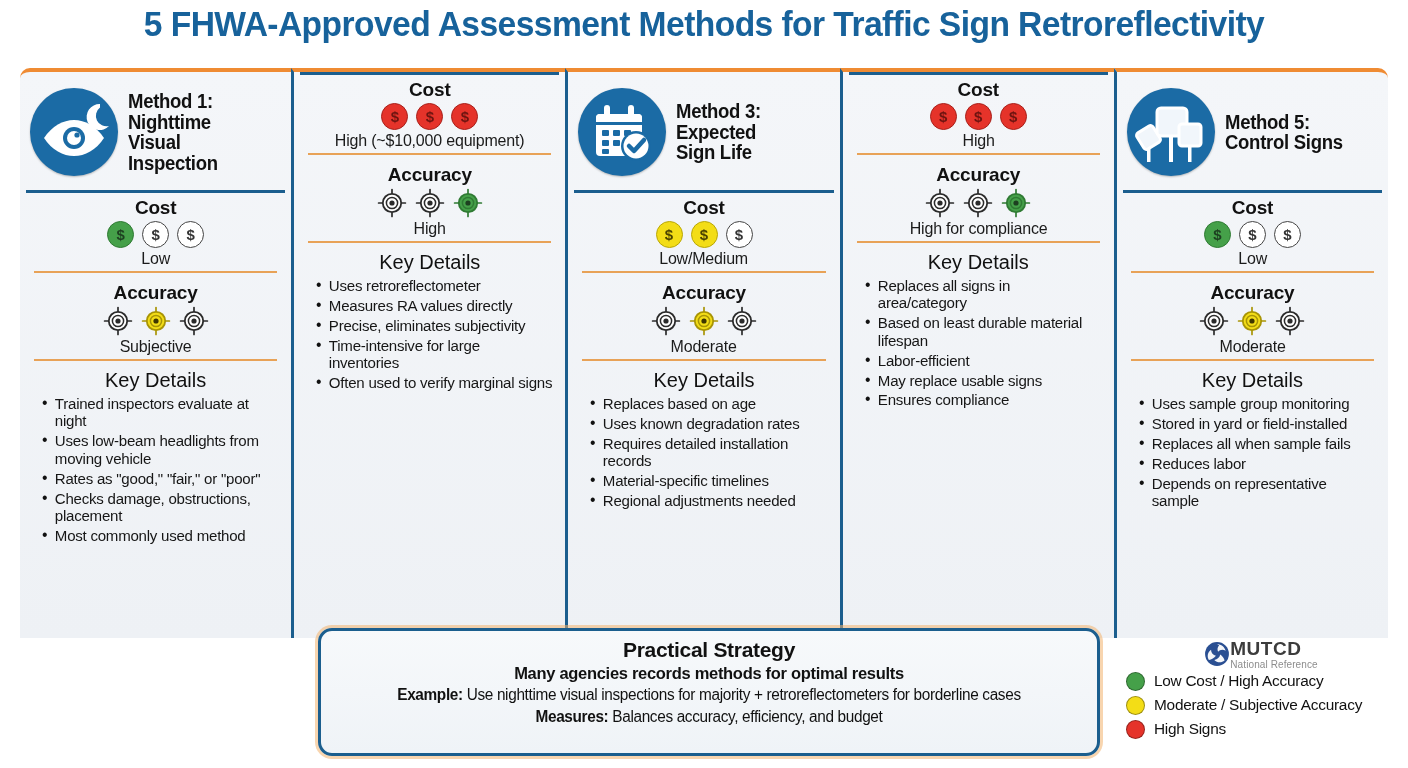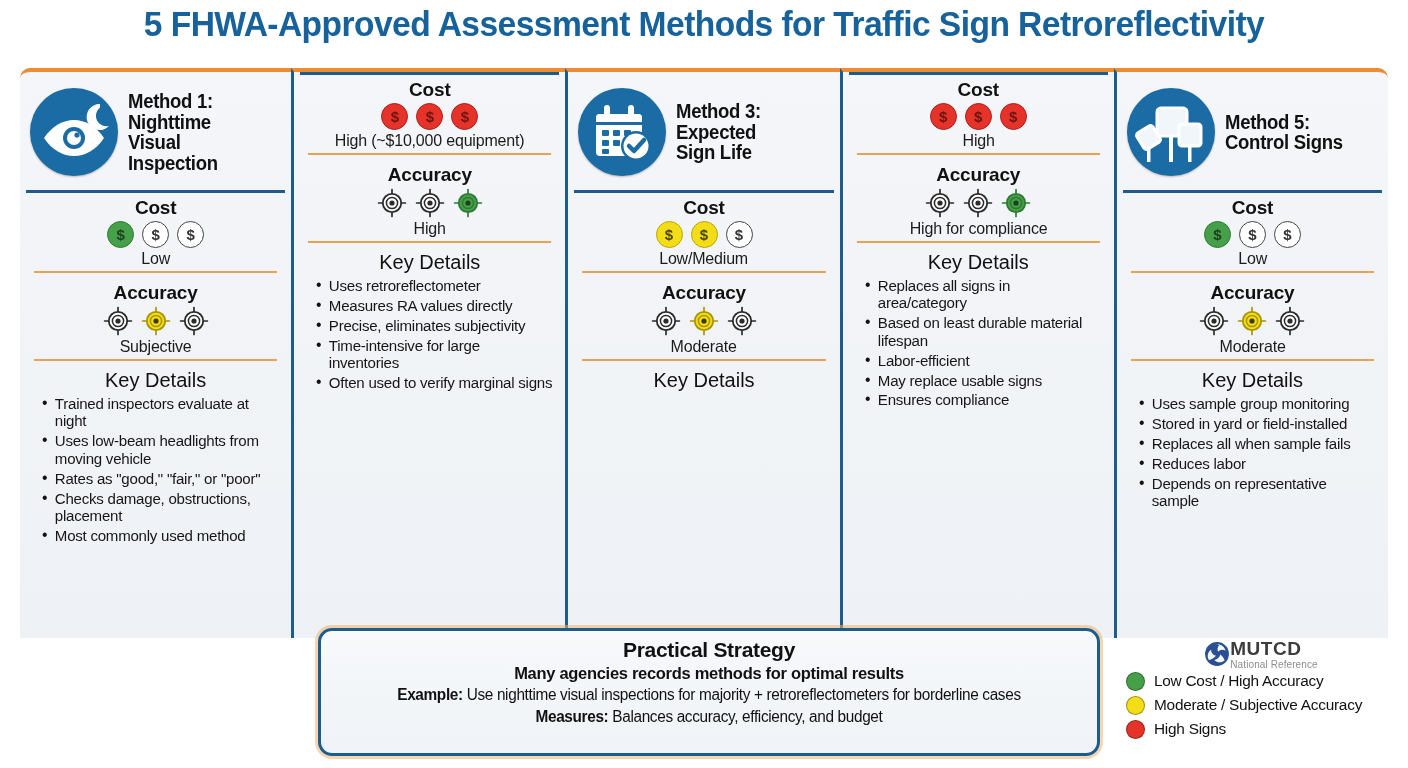--- a/index.html
+++ b/index.html
@@ -378,20 +378,27 @@
     </g>
   </svg>
             </span>
           </div>
       <div class="mval">Moderate</div>
       <div class="orule"></div>
     </div>
 
     <div class="kd">
       <div class="kdtitle">Key Details</div>
+      <ul class="kdlist">
+            <li>Replaces based on age</li>
+            <li>Uses known degradation rates</li>
+            <li>Requires detailed installation records</li>
+            <li>Material-specific timelines</li>
+            <li>Regional adjustments needed</li>
+          </ul>
     </div>
       </div>
       <div class="col">
     <div class="hrule"></div>
 
     <div class="metric">
       <div class="mlabel">Cost</div>
       <div class="dots">
             <span class="coin red">$</span>
             <span class="coin red">$</span>

